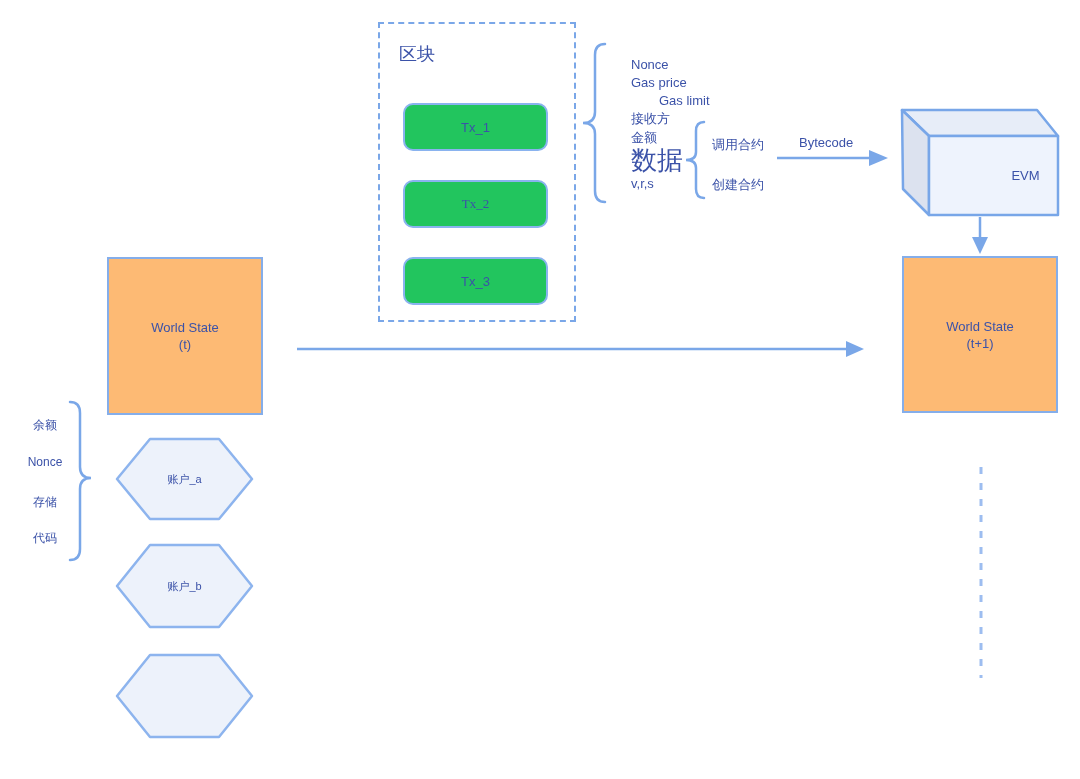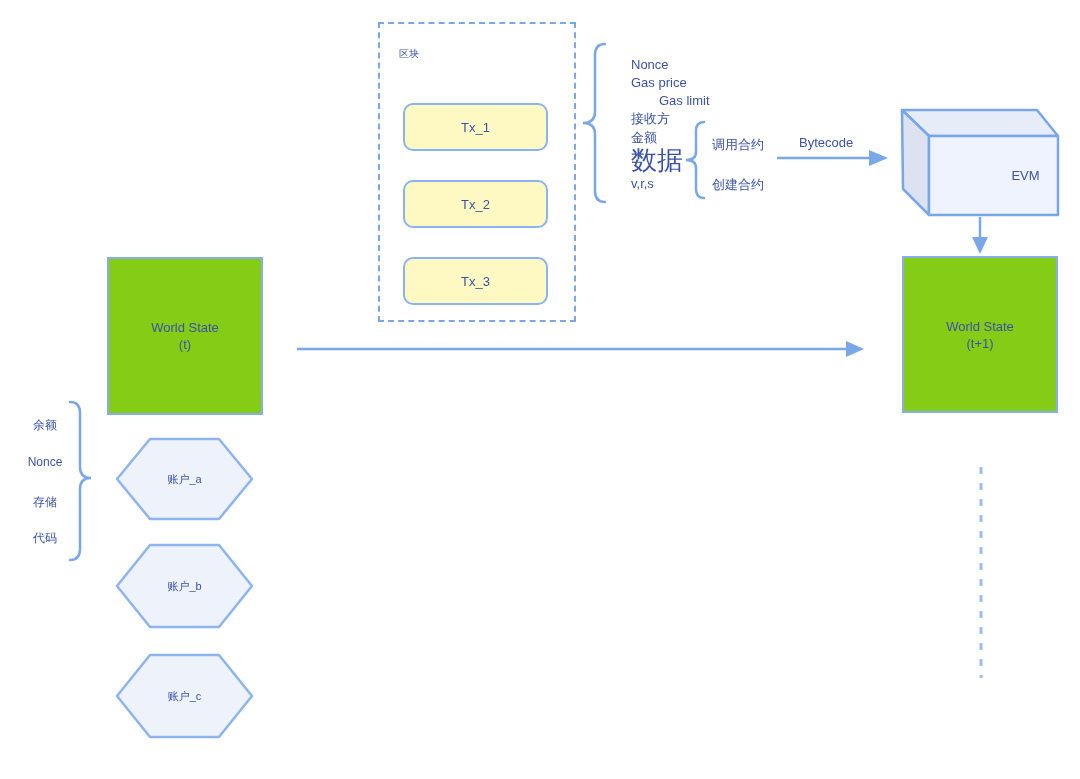--- a/index.html
+++ b/index.html
@@ -9,26 +9,26 @@
   }
   svg.layer{position:absolute;left:0;top:0;width:1080px;height:779px;}
   .lbl{position:absolute;font-size:13px;color:#3b52a8;white-space:nowrap;line-height:16px;}
   .lbl.big{font-size:26px;line-height:24px;font-weight:400;}
   .dashedbox{
     position:absolute;left:378px;top:22px;width:194px;height:296px;
     border:2px dashed #7aa7e8;background:transparent;
   }
   .tx{
     position:absolute;left:403px;width:145px;height:48px;
-    background:#fef9c3;border:2px solid #8ab3ef;border-radius:10px;
+    background:#22c55e;border:2px solid #8ab3ef;border-radius:10px;
     display:flex;align-items:center;justify-content:center;
     font-size:13px;color:#3b52a8;box-sizing:border-box;
   }
   .statebox{
-    position:absolute;width:156px;height:157px;background:#84cc16;border:2px solid #85aeea;
+    position:absolute;width:156px;height:157px;background:#fdba74;border:2px solid #85aeea;
     display:flex;flex-direction:column;align-items:center;justify-content:center;
     font-size:13px;color:#3b52a8;box-sizing:border-box;text-align:center;line-height:17px;
   }
   .hexlbl{
     position:absolute;width:135px;height:80px;display:flex;align-items:center;justify-content:center;
     font-size:11px;color:#3b52a8;
   }
   .acctfield{
     position:absolute;left:10px;width:70px;text-align:center;
     font-size:12px;color:#3b52a8;white-space:nowrap;
@@ -69,26 +69,26 @@
     </g>
 
     <polygon points="117,479 150,439 219,439 252,479 219,519 150,519" fill="#edf2fb" stroke="#8db4ee" stroke-width="2.5" stroke-linejoin="round"></polygon>
     <polygon points="117,586 150,545 219,545 252,586 219,627 150,627" fill="#edf2fb" stroke="#8db4ee" stroke-width="2.5" stroke-linejoin="round"></polygon>
     <polygon points="117,696 150,655 219,655 252,696 219,737 150,737" fill="#edf2fb" stroke="#8db4ee" stroke-width="2.5" stroke-linejoin="round"></polygon>
 
     <line x1="981" y1="467" x2="981" y2="678" stroke="#9dbdf0" stroke-width="3" stroke-dasharray="7 9"></line>
   </svg>
 
   <div class="dashedbox"></div>
-  <div class="lbl" style="left:399px;top:46px;font-size:10px;">区块</div>
+  <div class="lbl" style="left:399px;top:46px;font-size:18px;">区块</div>
 
   <div class="tx" style="top:103px;">
     <span>Tx_1</span>
   </div>
-  <div class="tx" style="top:180px;">
+  <div class="tx" style="top:180px;font-family:Liberation Serif, serif;">
     <span>Tx_2</span>
   </div>
   <div class="tx" style="top:257px;">
     <span>Tx_3</span>
   </div>
 
   <div class="lbl" style="left:631px;top:57px;">Nonce</div>
   <div class="lbl" style="left:631px;top:75px;">Gas price</div>
   <div class="lbl" style="left:631px;top:93px;margin-left:28px;">Gas limit</div>
   <div class="lbl" style="left:631px;top:111px;">接收方</div>
@@ -112,15 +112,14 @@
     <span>(t+1)</span>
   </div>
 
   <div class="acctfield" style="top:417px;">余额</div>
   <div class="acctfield" style="top:455px;">Nonce</div>
   <div class="acctfield" style="top:494px;text-align:center;">存储</div>
   <div class="acctfield" style="top:530px;">代码</div>
 
   <div class="hexlbl" style="left:117px;top:439px;">账户_a</div>
   <div class="hexlbl" style="left:117px;top:546px;">账户_b</div>
-  <div class="hexlbl" style="left:117px;top:656px;">账户_c</div>
 
 </div>
 
 </body></html>

